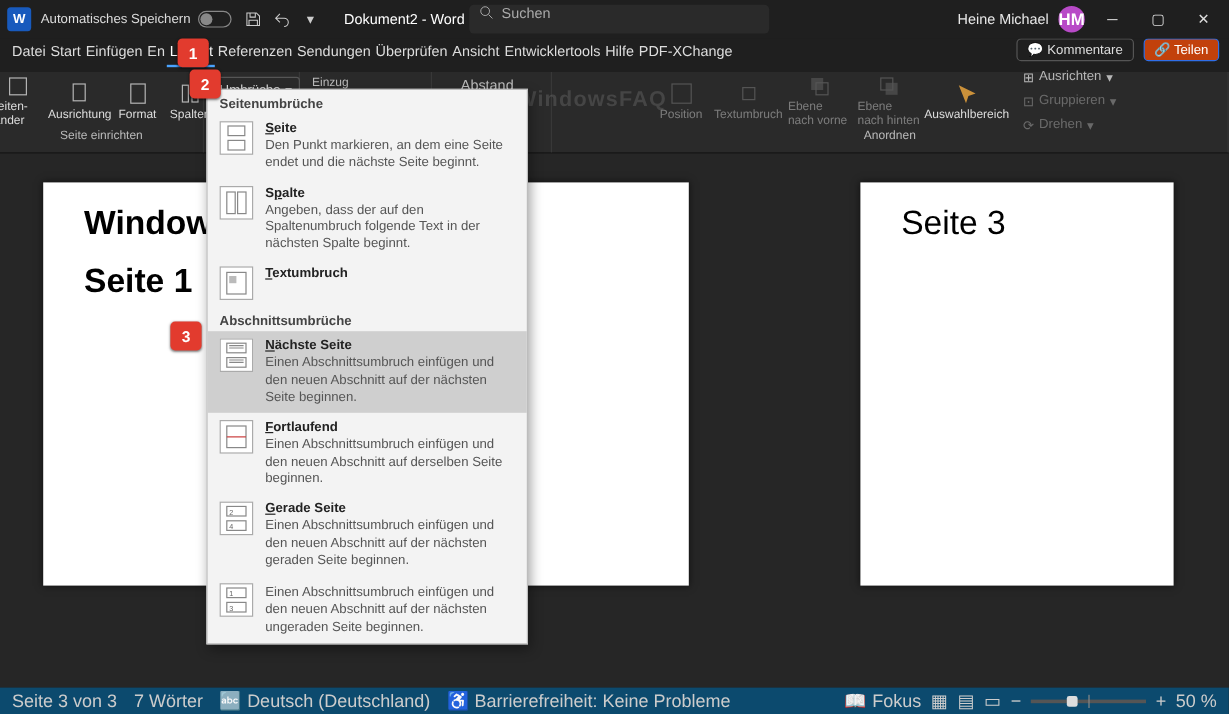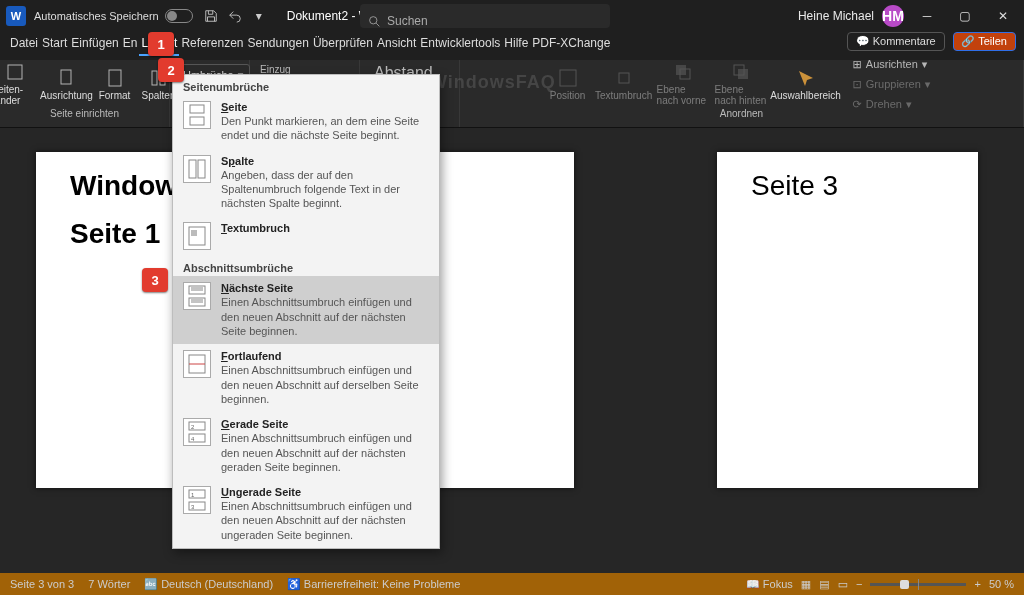--- a/index.html
+++ b/index.html
@@ -4,21 +4,21 @@
 <style>
   html,body{margin:0;padding:0;width:1024px;height:595px;overflow:hidden;background:#202020;font-family:"Segoe UI",Arial,sans-serif;color:#e8e8e8;font-size:12px}
   *{box-sizing:border-box}
   .titlebar{height:32px;background:#1f1f1f;display:flex;align-items:center;padding:0 6px;position:relative}
   .word-icon{width:20px;height:20px;background:#185abd;border-radius:3px;display:flex;align-items:center;justify-content:center;font-weight:bold;color:#fff;font-size:11px;margin-right:6px}
   .qat-label{font-size:11px;color:#ddd;margin-left:2px}
   .toggle{width:28px;height:14px;border:1px solid #888;border-radius:7px;position:relative;display:inline-block;margin:0 6px}
   .toggle::after{content:"";width:10px;height:10px;border-radius:50%;background:#888;position:absolute;top:1px;left:1px}
   .qat-ico{width:18px;height:18px;margin:0 3px;display:inline-flex;align-items:center;justify-content:center;color:#ccc}
   .doc-title{font-size:12px;color:#fff;margin-left:16px}
-  .searchbox{position:absolute;left:360px;top:4px;width:250px;height:24px;background:#2a2a2a;border-radius:4px;display:flex;align-items:flex-end;padding:0 8px;color:#aaa}
+  .searchbox{position:absolute;left:391px;top:4px;width:250px;height:24px;background:#2a2a2a;border-radius:4px;display:flex;align-items:flex-start;padding:0 8px;color:#aaa}
   .searchbox svg{margin-right:6px}
   .title-right{position:absolute;right:6px;top:0;height:32px;display:flex;align-items:center;gap:8px}
   .avatar{width:22px;height:22px;border-radius:50%;background:#b84ac7;color:#fff;display:flex;align-items:center;justify-content:center;font-size:14px;font-weight:600}
   .win-btn{width:30px;height:32px;display:flex;align-items:center;justify-content:center;color:#ddd}
   .tabs{height:28px;background:#1f1f1f;display:flex;align-items:flex-start;padding:0 8px;font-size:12px;color:#ddd}
   .tabs .tab{padding:4px 2px;cursor:pointer}
   .tabs .tab.active{border-bottom:2px solid #4aa3ff;color:#fff}
   .tab-right{margin-left:auto;display:flex;gap:8px;align-items:center}
   .pill{border:1px solid #555;border-radius:4px;padding:2px 8px;font-size:11px}
   .pill.share{background:#c2410c;border-color:#2f6fe8;color:#fff}
@@ -39,21 +39,21 @@
   .p1 .l2{font-size:28px;font-weight:700;margin-top:16px}
   .p3 .h{font-size:28px;font-weight:400}
   .dropdown{position:absolute;left:172px;top:74px;width:268px;background:#f3f3f3;color:#222;border:1px solid #bdbdbd;box-shadow:2px 4px 10px rgba(0,0,0,.4);z-index:50;font-size:11px}
   .dropdown .sec-h{padding:6px 10px 2px;font-weight:600;color:#444;font-size:11px}
   .dropdown .item{display:flex;gap:10px;padding:6px 10px;align-items:flex-start;cursor:pointer}
   .dropdown .item.hover{background:#cfcfcf}
   .dropdown .ico{width:28px;height:28px;border:1px solid #aaa;flex:0 0 28px;display:flex;align-items:center;justify-content:center;background:#fff}
   .dropdown .lbl{font-weight:600;color:#222}
   .dropdown .lbl u{text-decoration:underline}
   .dropdown .desc{color:#555;line-height:1.3;margin-top:1px}
-  .status{position:absolute;left:0;right:0;bottom:0;height:22px;background:#a16207;display:flex;align-items:center;padding:0 10px;font-size:11px;color:#ccc;gap:14px}
+  .status{position:absolute;left:0;right:0;bottom:0;height:22px;background:#0c4a6e;display:flex;align-items:center;padding:0 10px;font-size:15px;color:#ccc;gap:14px}
   .status .right{margin-left:auto;display:flex;align-items:center;gap:8px}
   .slider{width:96px;height:3px;background:#555;position:relative}
   .slider::before{content:"";position:absolute;left:48px;top:-4px;width:1px;height:11px;background:#888}
   .slider::after{content:"";position:absolute;left:30px;top:-3px;width:9px;height:9px;background:#ddd;border-radius:2px}
   .red-badge{position:absolute;width:26px;height:24px;background:#e23b2e;border-radius:4px;color:#fff;display:flex;align-items:center;justify-content:center;font-weight:700;font-size:13px;z-index:60;box-shadow:0 1px 2px rgba(0,0,0,.5)}
   .b1{left:148px;top:32px}
   .b2{left:158px;top:58px}
   .b3{left:142px;top:268px}
   .watermark{position:absolute;left:430px;top:72px;font-size:18px;font-weight:700;color:rgba(120,120,120,.35);letter-spacing:1px;z-index:40;pointer-events:none}
   .arrange-right{display:flex;flex-direction:column;gap:0px;padding:2px 4px}
@@ -145,21 +145,21 @@
     </div>
     <div class="cap">Seite einrichten</div>
   </div>
   <div class="rgroup" style="width:80px;align-items:flex-start">
     <div class="rbtn sm chip" style="margin-top:2px"><span>Umbrüche</span> ▾</div>
   </div>
   <div class="rgroup" style="width:110px;align-items:flex-start;padding-top:4px">
     <span style="font-size:10px;color:#bbb;margin-left:4px">Einzug</span>
   </div>
   <div class="rgroup" style="width:100px;align-items:flex-start;padding-top:4px">
-    <span style="font-size:16px;color:#bbb;margin-left:8px">Abstand</span>
+    <span style="font-size:12px;color:#bbb;margin-left:18px">Abstand</span>
   </div>
   <div class="rgroup" style="flex:1">
     <div class="icons">
       <div class="rbtn" style="opacity:.45">
           <svg width="20" height="20">
             <rect x="2" y="2" width="16" height="16" fill="none" stroke="#999"></rect>
           </svg>
           <span>Position</span>
         </div>
       <div class="rbtn" style="opacity:.45;width:54px">
@@ -293,21 +293,20 @@
   <div class="item">
     <div class="ico">
         <svg width="20" height="22">
           <rect x="2" y="1" width="16" height="8" fill="none" stroke="#888"></rect>
           <rect x="2" y="13" width="16" height="8" fill="none" stroke="#888"></rect>
           <text x="4" y="8" font-size="6" fill="#666">1</text>
           <text x="4" y="20" font-size="6" fill="#666">3</text>
         </svg>
       </div>
     <div>
-        <div class="lbl"><u>U</u>ngerade Seite</div>
         <div class="desc">Einen Abschnittsumbruch einfügen und den neuen Abschnitt auf der nächsten ungeraden Seite beginnen.</div>
       </div>
   </div>
 </div>
 
 <div class="red-badge b1">1</div>
 <div class="red-badge b2">2</div>
 <div class="red-badge b3">3</div>
 
 <div class="status">

